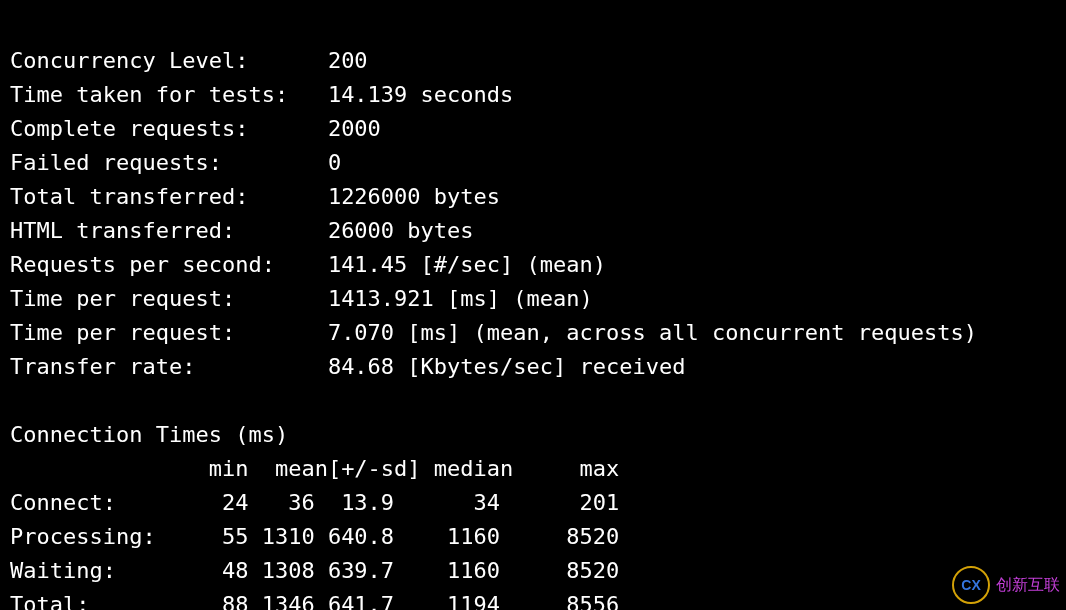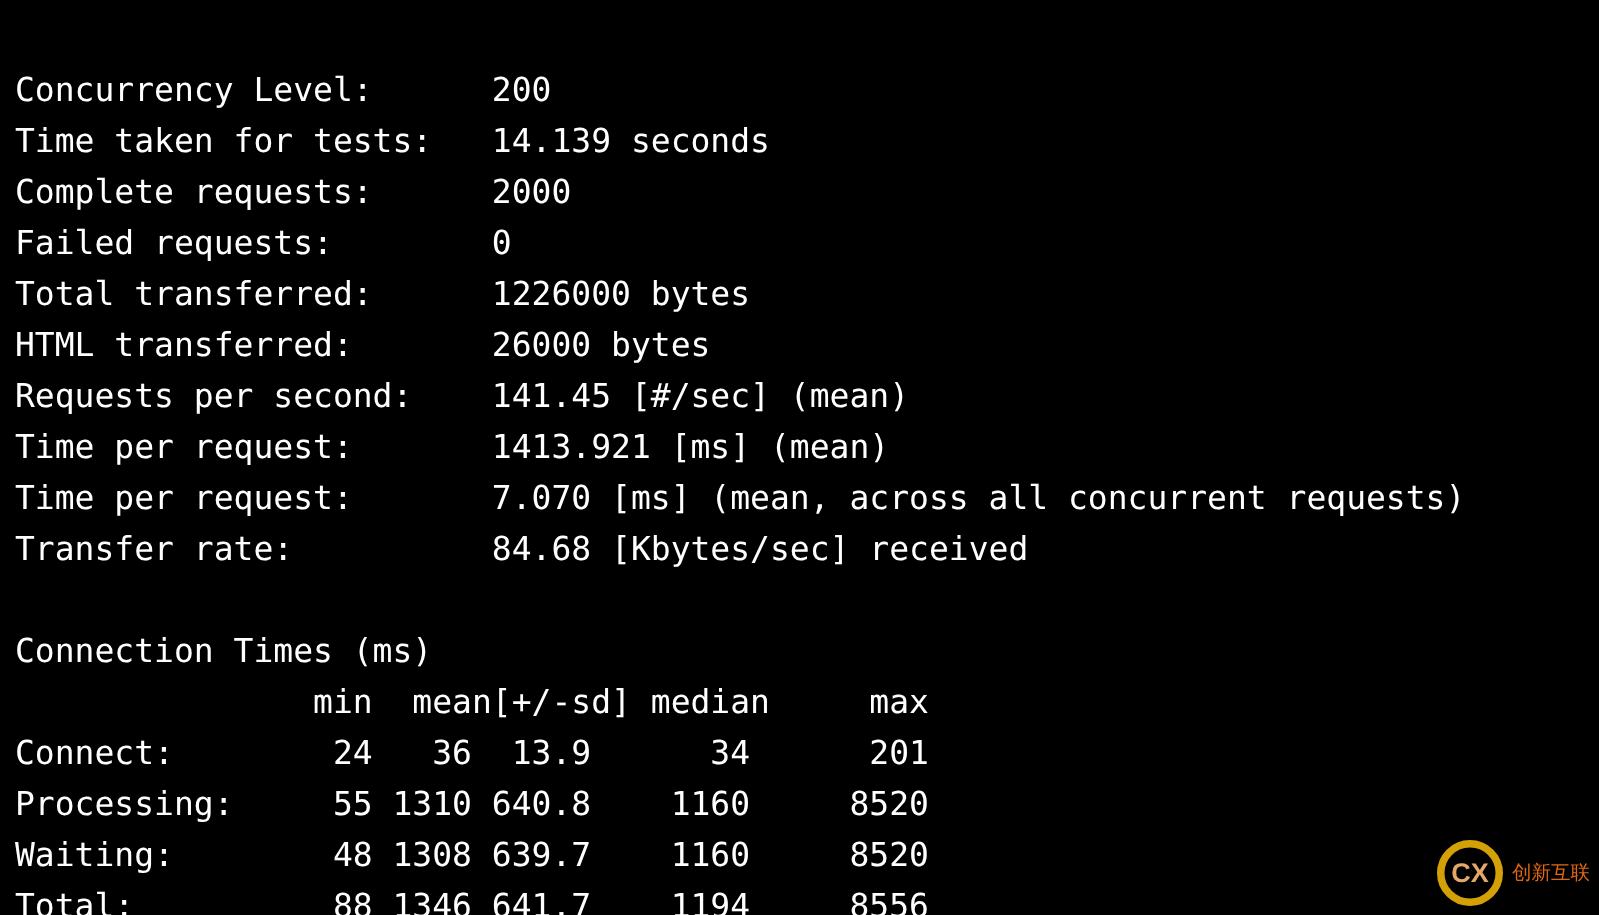--- a/index.html
+++ b/index.html
@@ -23,33 +23,33 @@
     right: 6px;
     bottom: 6px;
     display: flex;
     align-items: center;
     gap: 6px;
     opacity: 0.9;
   }
   .watermark-logo {
     width: 34px;
     height: 34px;
-    border: 5px solid #eab308;
+    border: 2px solid #eab308;
     border-radius: 50%;
     display: flex;
     align-items: center;
     justify-content: center;
-    color: #fdba74;
-    font-size: 18px;
+    color: #3b82f6;
+    font-size: 14px;
     font-weight: bold;
     font-family: sans-serif;
   }
   .watermark-text {
-    color: #f97316;
-    font-size: 13px;
+    color: #d946ef;
+    font-size: 16px;
     font-family: Liberation Serif, serif;
   }
 </style>
 </head>
 <body>
 
 <pre class="terminal" id="terminal">Concurrency Level:      200
 Time taken for tests:   14.139 seconds
 Complete requests:      2000
 Failed requests:        0

